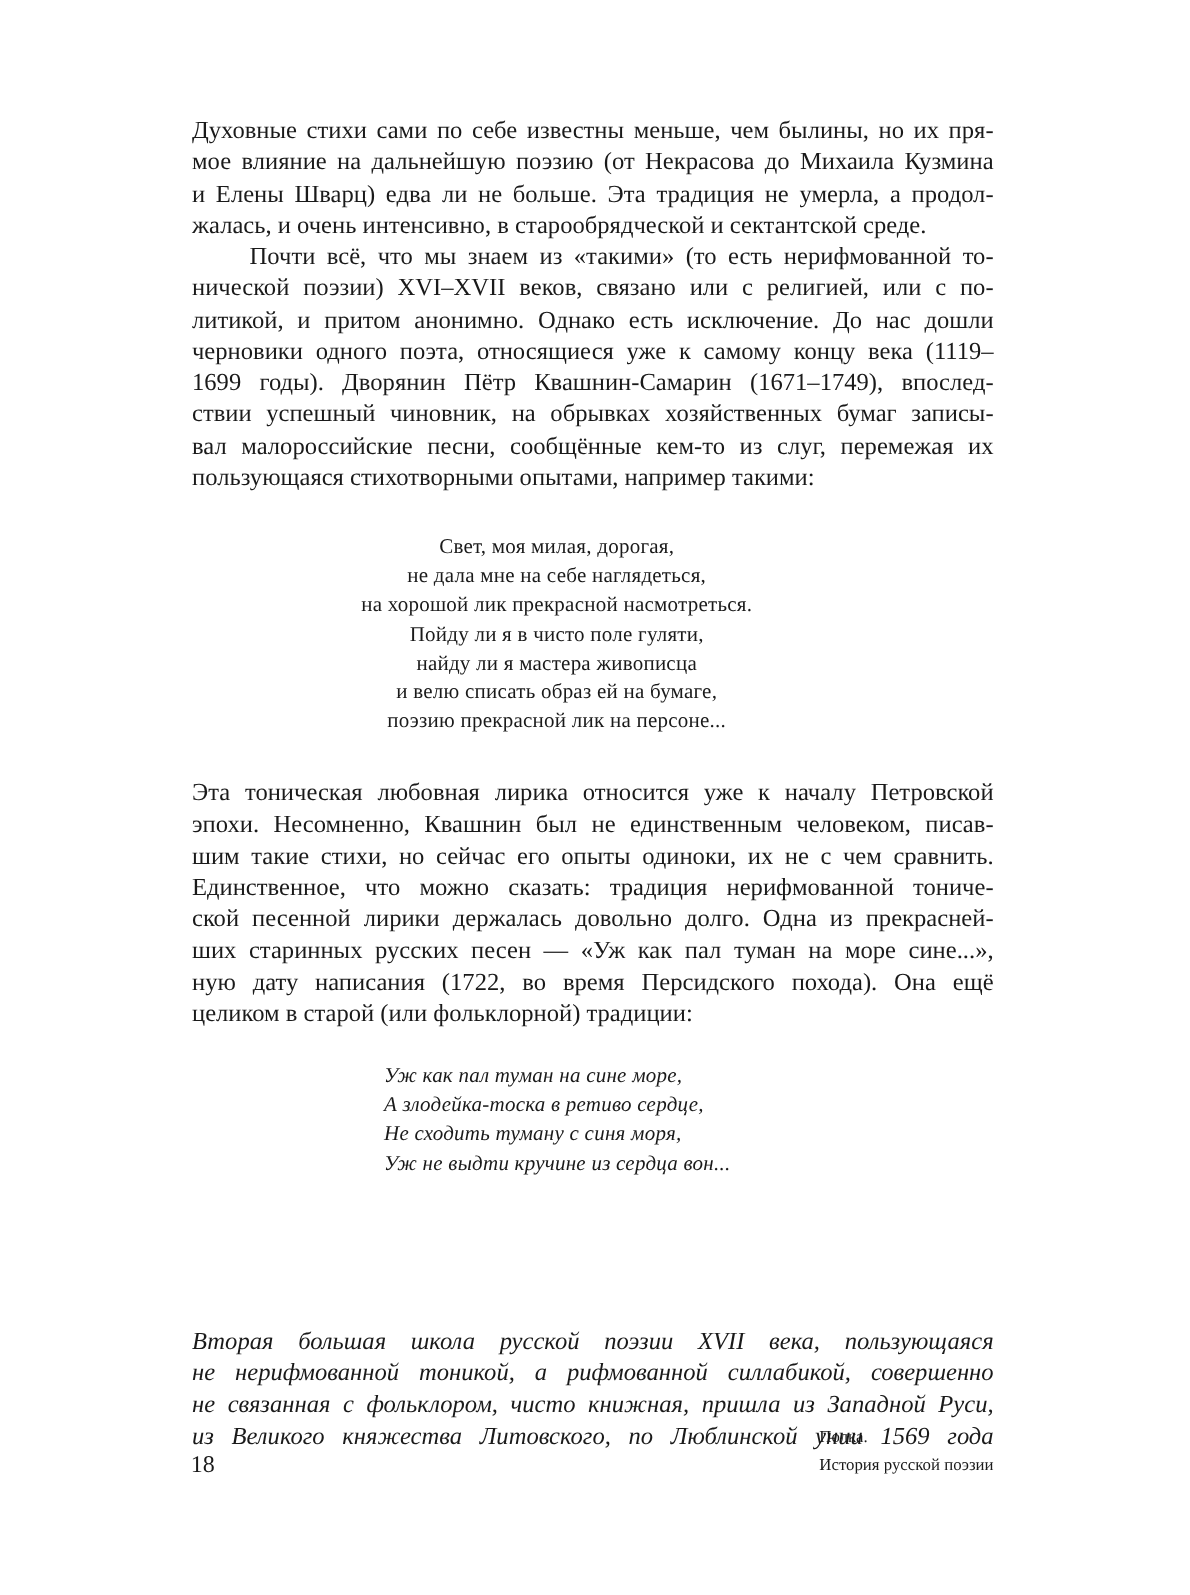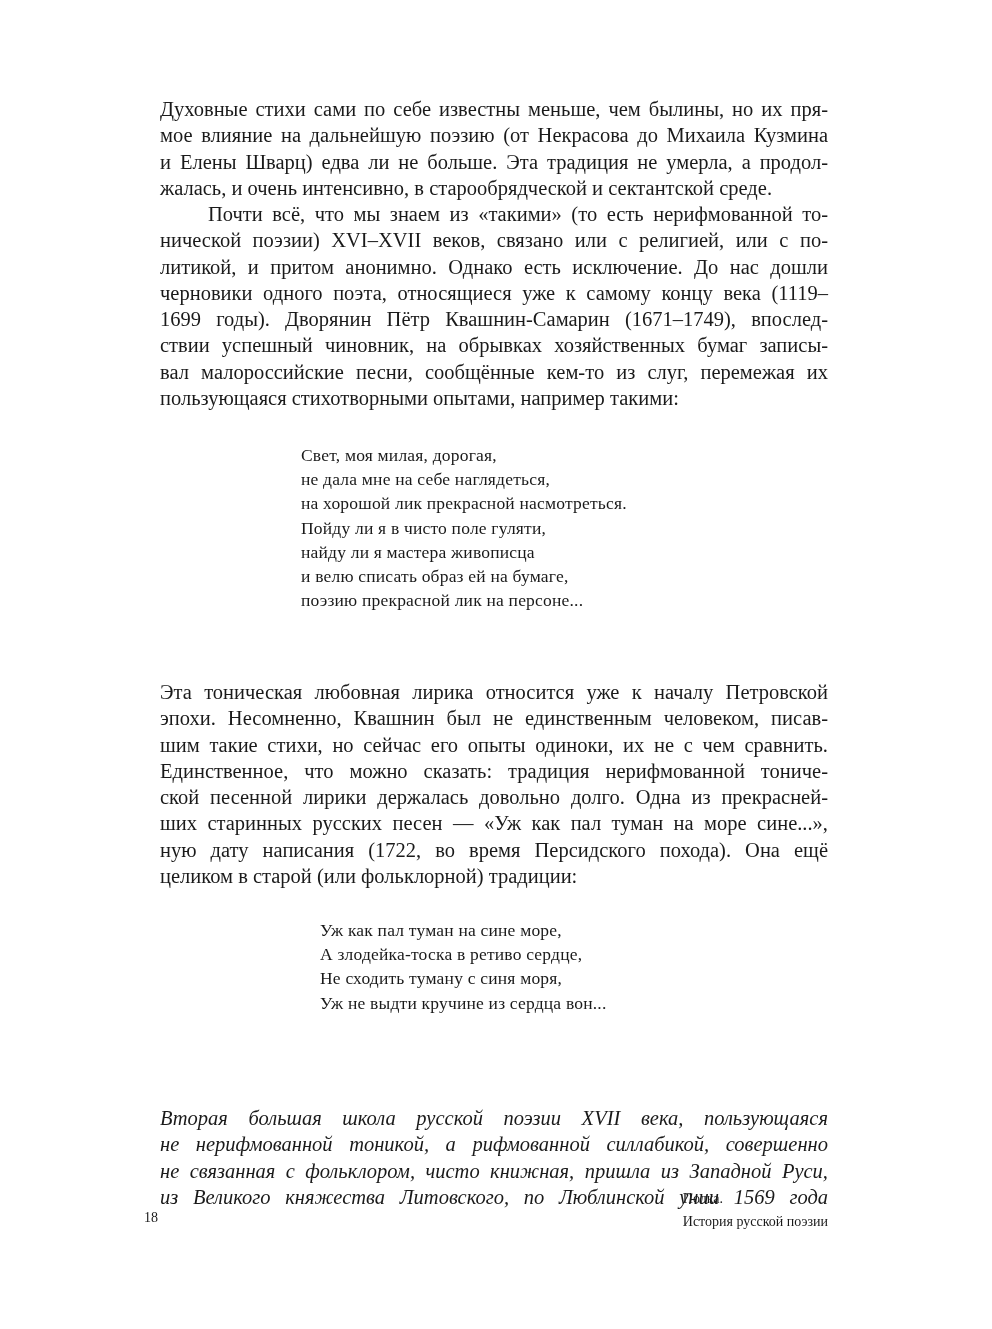--- a/index.html
+++ b/index.html
@@ -19,21 +19,21 @@
     height: 26.3px;
   }
   .line.last { text-align-last: left; }
   .line.indent { padding-left: 48px; }
   .verse {
     position: absolute; font-size: 17.5px; line-height: 24.2px;
     letter-spacing: 0.2px;
   }
   .verse .vline { display: block; white-space: nowrap; height: 24.2px; }
   .footer-num {
-    position: absolute; left: 144px; top: 1210px; font-size: 14px;
+    position: absolute; left: 159px; top: 1210px; font-size: 20px;
   }
   .footer-title {
     position: absolute; right: 164px; top: 1187px; text-align: left;
     font-size: 14px; line-height: 23px;
   }
   .footer-title span { display: block; }
 </style>
 </head>
 <body>
 
@@ -50,42 +50,42 @@
     <span class="line indent">Почти всё, что мы знаем из «такими» (то есть нерифмованной то-</span>
     <span class="line">нической поэзии) XVI–XVII веков, связано или с религией, или с по-</span>
     <span class="line">литикой, и притом анонимно. Однако есть исключение. До нас дошли</span>
     <span class="line">черновики одного поэта, относящиеся уже к самому концу века (1119–</span>
     <span class="line">1699 годы). Дворянин Пётр Квашнин-Самарин (1671–1749), впослед-</span>
     <span class="line">ствии успешный чиновник, на обрывках хозяйственных бумаг записы-</span>
     <span class="line">вал малороссийские песни, сообщённые кем-то из слуг, перемежая их</span>
     <span class="line last">пользующаяся стихотворными опытами, например такими:</span>
   </div>
 
-  <div class="verse" style="left:301px; top:443px;">
+  <div class="verse" style="left:301px; top:443px;text-align:center;">
     <span class="vline">Свет, моя милая, дорогая,</span>
     <span class="vline">не дала мне на себе наглядеться,</span>
     <span class="vline">на хорошой лик прекрасной насмотреться.</span>
     <span class="vline">Пойду ли я в чисто поле гуляти,</span>
     <span class="vline">найду ли я мастера живописца</span>
     <span class="vline">и велю списать образ ей на бумаге,</span>
     <span class="vline">поэзию прекрасной лик на персоне...</span>
   </div>
 
-  <div class="text-block" style="top:648px;margin-top:31px;">
+  <div class="text-block" style="top:648px;">
     <span class="line">Эта тоническая любовная лирика относится уже к началу Петровской</span>
     <span class="line">эпохи. Несомненно, Квашнин был не единственным человеком, писав-</span>
     <span class="line">шим такие стихи, но сейчас его опыты одиноки, их не с чем сравнить.</span>
     <span class="line">Единственное, что можно сказать: традиция нерифмованной тониче-</span>
     <span class="line">ской песенной лирики держалась довольно долго. Одна из прекрасней-</span>
     <span class="line">ших старинных русских песен — «Уж как пал туман на море сине...»,</span>
     <span class="line">ную дату написания (1722, во время Персидского похода). Она ещё</span>
     <span class="line last">целиком в старой (или фольклорной) традиции:</span>
   </div>
 
-  <div class="verse" style="left:320px; top:918px;">
+  <div class="verse" style="left:320px; top:884px;font-style:italic;">
     <span class="vline">Уж как пал туман на сине море,</span>
     <span class="vline">А злодейка-тоска в ретиво сердце,</span>
     <span class="vline">Не сходить туману с синя моря,</span>
     <span class="vline">Уж не выдти кручине из сердца вон...</span>
   </div>
 
   <div class="text-block" style="top:1105px;font-style:italic;">
     <span class="line">Вторая большая школа русской поэзии XVII века, пользующаяся</span>
     <span class="line">не нерифмованной тоникой, а рифмованной силлабикой, совершенно</span>
     <span class="line">не связанная с фольклором, чисто книжная, пришла из Западной Руси,</span>

